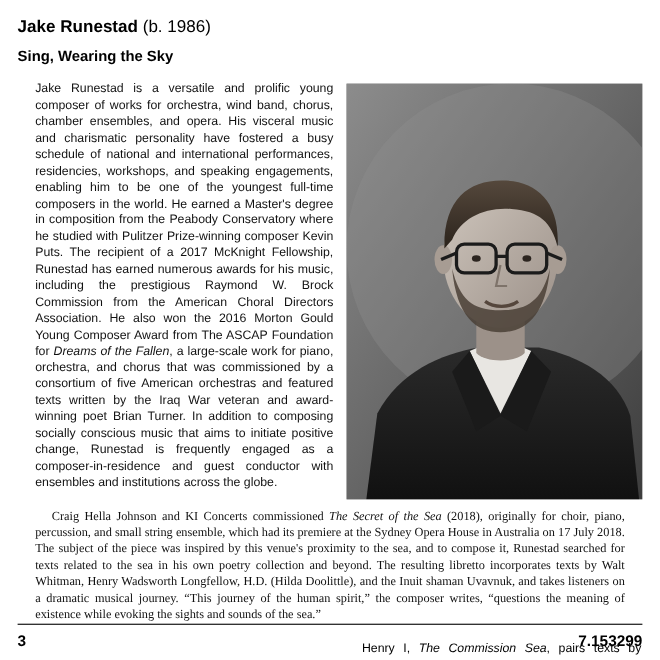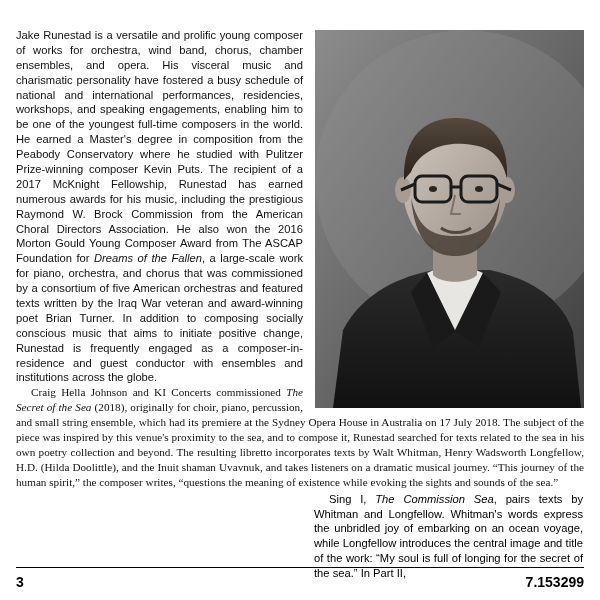--- a/index.html
+++ b/index.html
@@ -56,21 +56,21 @@
     width: 100%;
     height: 100%;
   }
   .body-col {
     font-size: 11.2px;
     line-height: 1.33;
     text-align: justify;
     color: #111;
   }
   .body-col p {
-    margin: 0;
+    margin: 16px;
   }
   .body-col p.indent {
     text-indent: 15px;
     font-family: Liberation Serif, serif;
   }
   .bottom-block {
     clear: both;
     margin-top: 2px;
   }
   .bottom-col {
@@ -105,21 +105,26 @@
     bottom: 32px;
     height: 1px;
     background: #000;
   }
 </style>
 </head>
 <body>
 
 <div class="page">
 
-
+  <div class="composer-line">
+    <span class="composer-name">Jake Runestad</span>
+    <span class="composer-dates">(b. 1986)</span>
+  </div>
+
+  <div class="work-title">Sing, Wearing the Sky</div>
 
   <div class="content">
 
     <div class="portrait">
       <svg viewBox="0 0 269 378" preserveAspectRatio="none">
         <defs>
           <linearGradient id="bgGrad" x1="0" y1="0" x2="1" y2="1">
             <stop offset="0%" stop-color="#8c8c8c"></stop>
             <stop offset="45%" stop-color="#6a6a6a"></stop>
             <stop offset="100%" stop-color="#3d3d3d"></stop>
@@ -178,21 +183,21 @@
 
     <div class="body-col">
       <p><span>Jake Runestad is a versatile and prolific young composer of works for orchestra, wind band, chorus, chamber ensembles, and opera. His visceral music and charismatic personality have fostered a busy schedule of national and international performances, residencies, workshops, and speaking engagements, enabling him to be one of the youngest full-time composers in the world. He earned a Master's degree in composition from the Peabody Conservatory where he studied with Pulitzer Prize-winning composer Kevin Puts. The recipient of a 2017 McKnight Fellowship, Runestad has earned numerous awards for his music, including the prestigious Raymond W. Brock Commission from the American Choral Directors Association. He also won the 2016 Morton Gould Young Composer Award from The ASCAP Foundation for </span><em>Dreams of the Fallen</em><span>, a large-scale work for piano, orchestra, and chorus that was commissioned by a consortium of five American orchestras and featured texts written by the Iraq War veteran and award-winning poet Brian Turner. In addition to composing socially conscious music that aims to initiate positive change, Runestad is frequently engaged as a composer-in-residence and guest conductor with ensembles and institutions across the globe.</span></p>
       <p class="indent"><span>Craig Hella Johnson and KI Concerts commissioned </span><em>The Secret of the Sea</em><span> (2018), originally for choir, piano, percussion, and small string ensemble, which had its premiere at the Sydney Opera House in Australia on 17 July 2018. The subject of the piece was inspired by this venue's proximity to the sea, and to compose it, Runestad searched for texts related to the sea in his own poetry collection and beyond. The resulting libretto incorporates texts by Walt Whitman, Henry Wadsworth Longfellow, H.D. (Hilda Doolittle), and the Inuit shaman Uvavnuk, and takes listeners on a dramatic musical journey. “This journey of the human spirit,” the composer writes, “questions the meaning of existence while evoking the sights and sounds of the sea.”</span></p>
     </div>
 
   </div>
 
   <div class="bottom-block">
     <div class="bottom-col">
-      <p><span>Sing I, </span><em>The Commission Sea</em><span>, pairs texts by Whitman and Longfellow. Whitman's words express the unbridled joy of embarking on an ocean voyage, while Longfellow introduces the central image and title of the work: “My soul is full of longing for the secret of the sea.” In Part II, </span><span></span></p>
+      <p><span>Henry I, </span><em>The Commission Sea</em><span>, pairs texts by Whitman and Longfellow. Whitman's words express the unbridled joy of embarking on an ocean voyage, while Longfellow introduces the central image and title of the work: “My soul is full of longing for the secret of the sea.” In Part II, </span><span></span></p>
     </div>
   </div>
 
   <div class="footer-rule"></div>
 
   <div class="footer">
     <span>3</span>
     <span>7.153299</span>
   </div>
 

